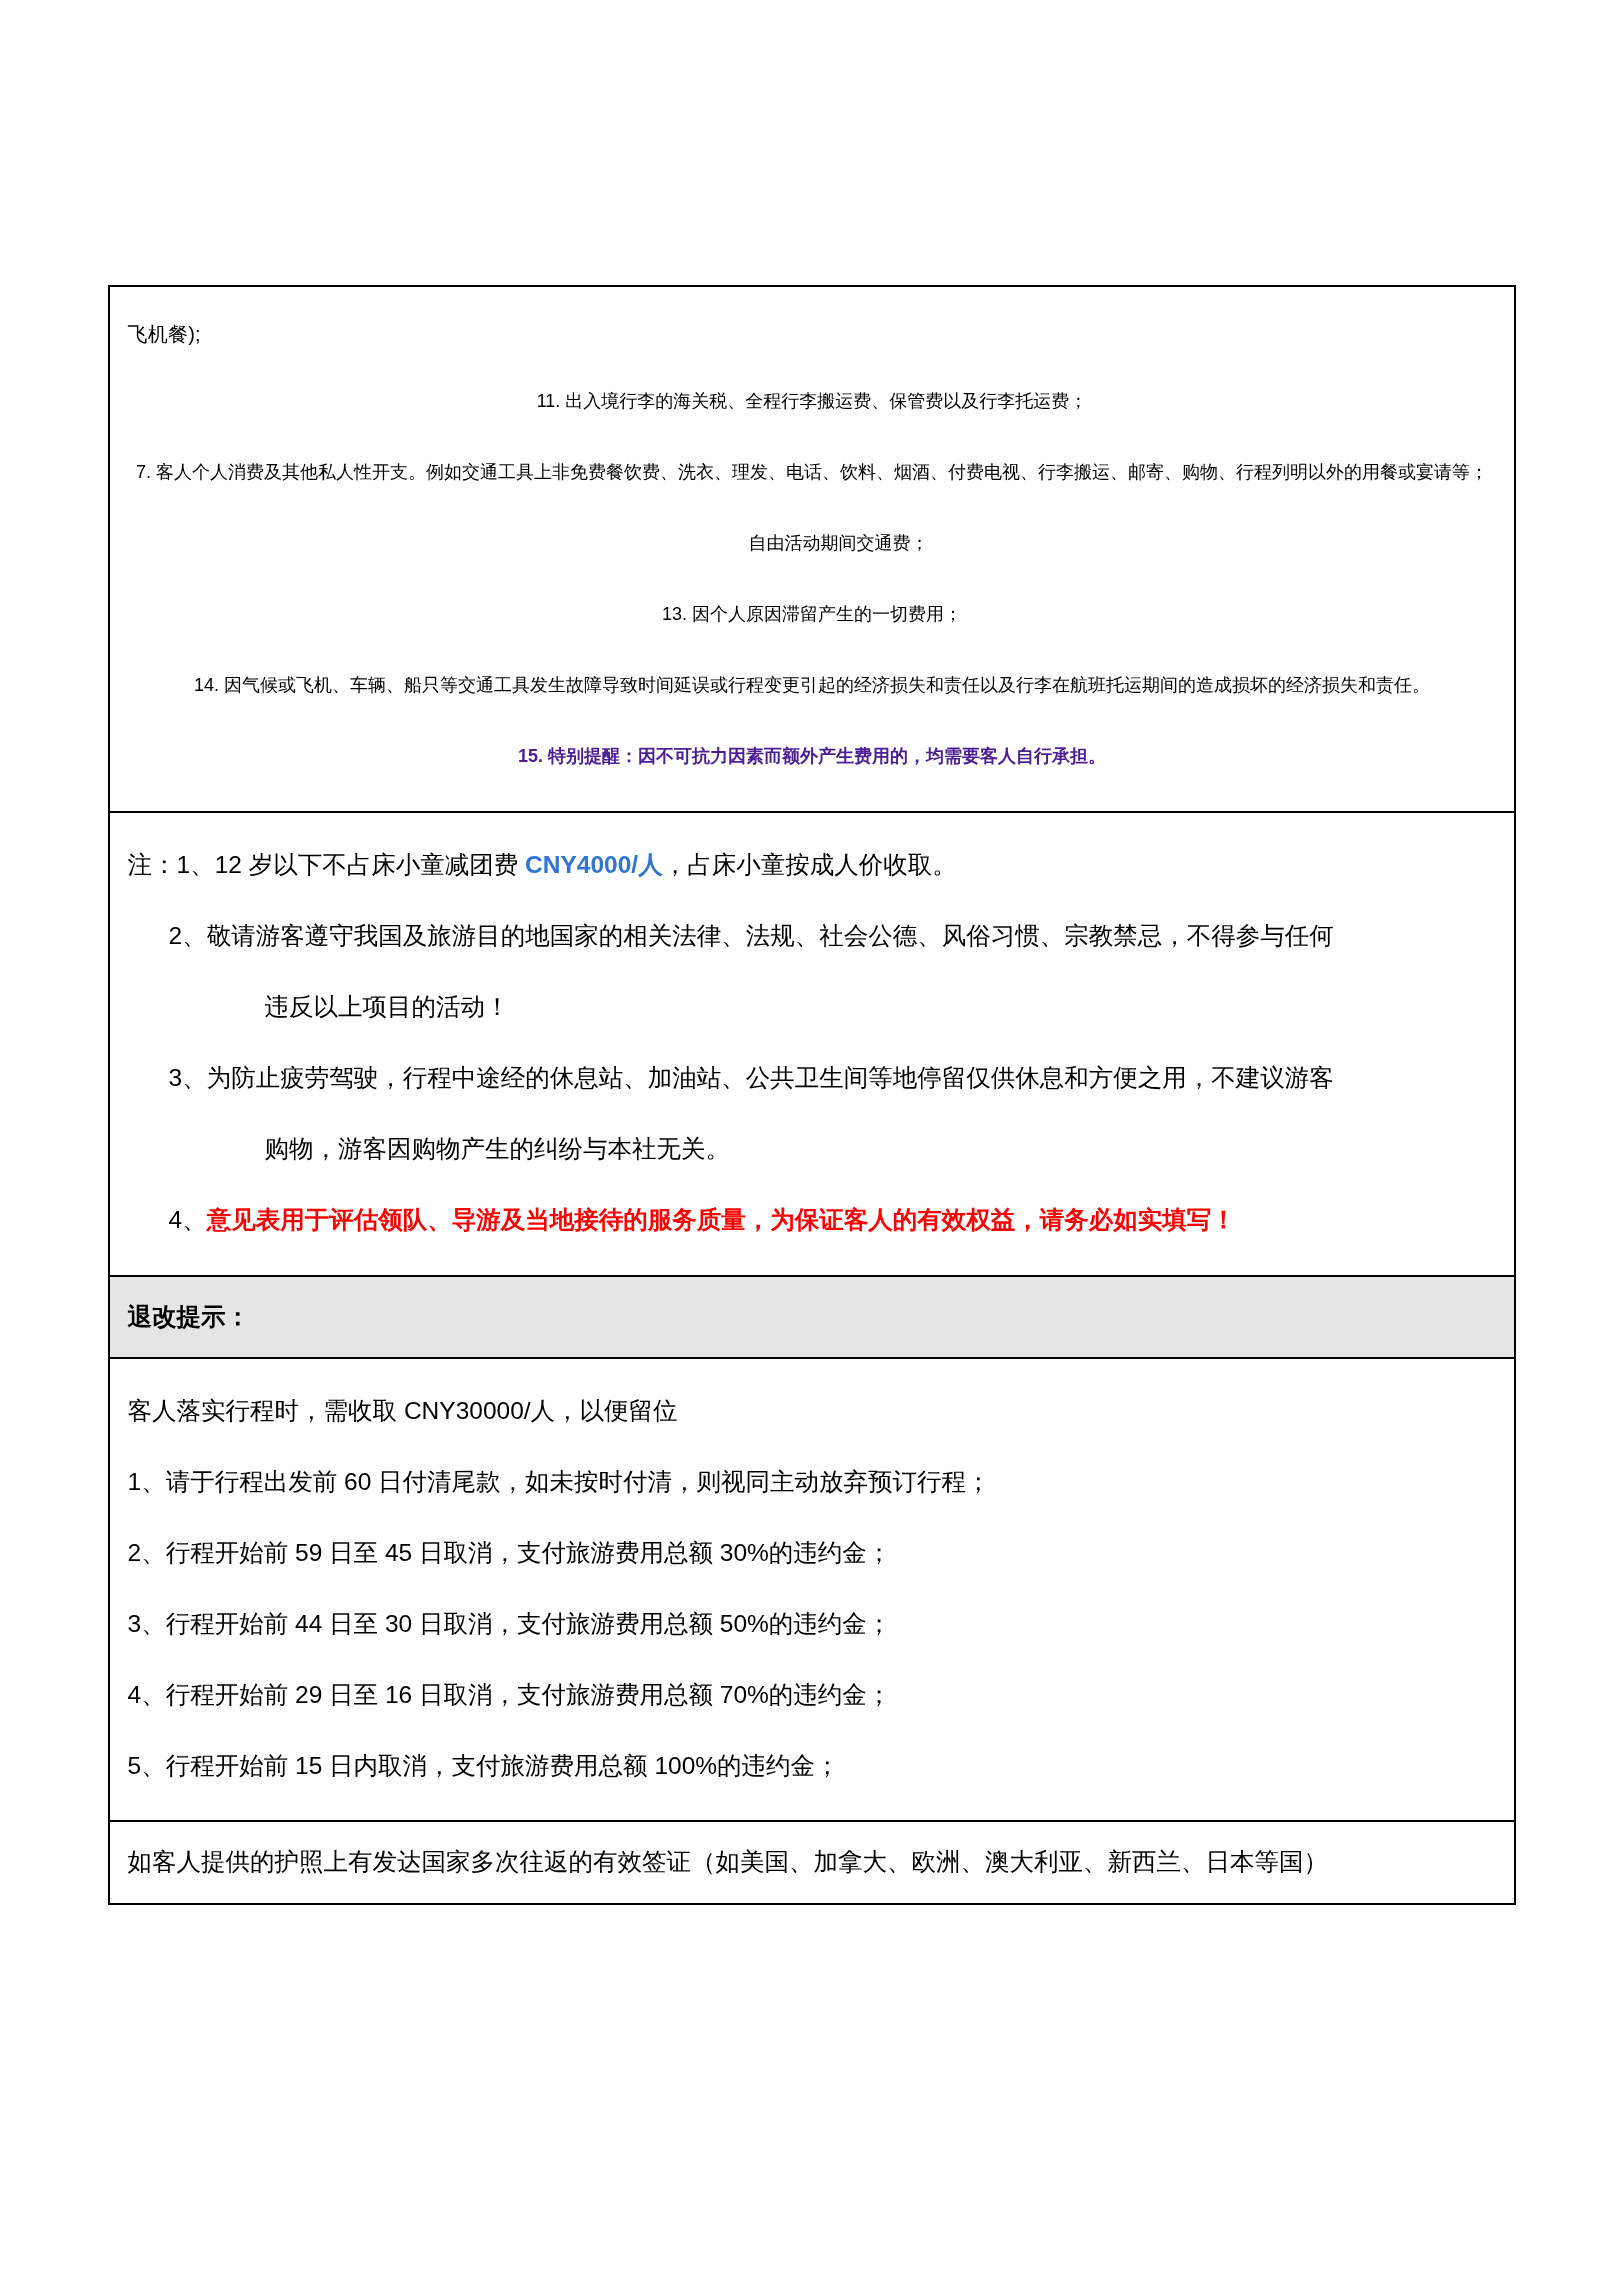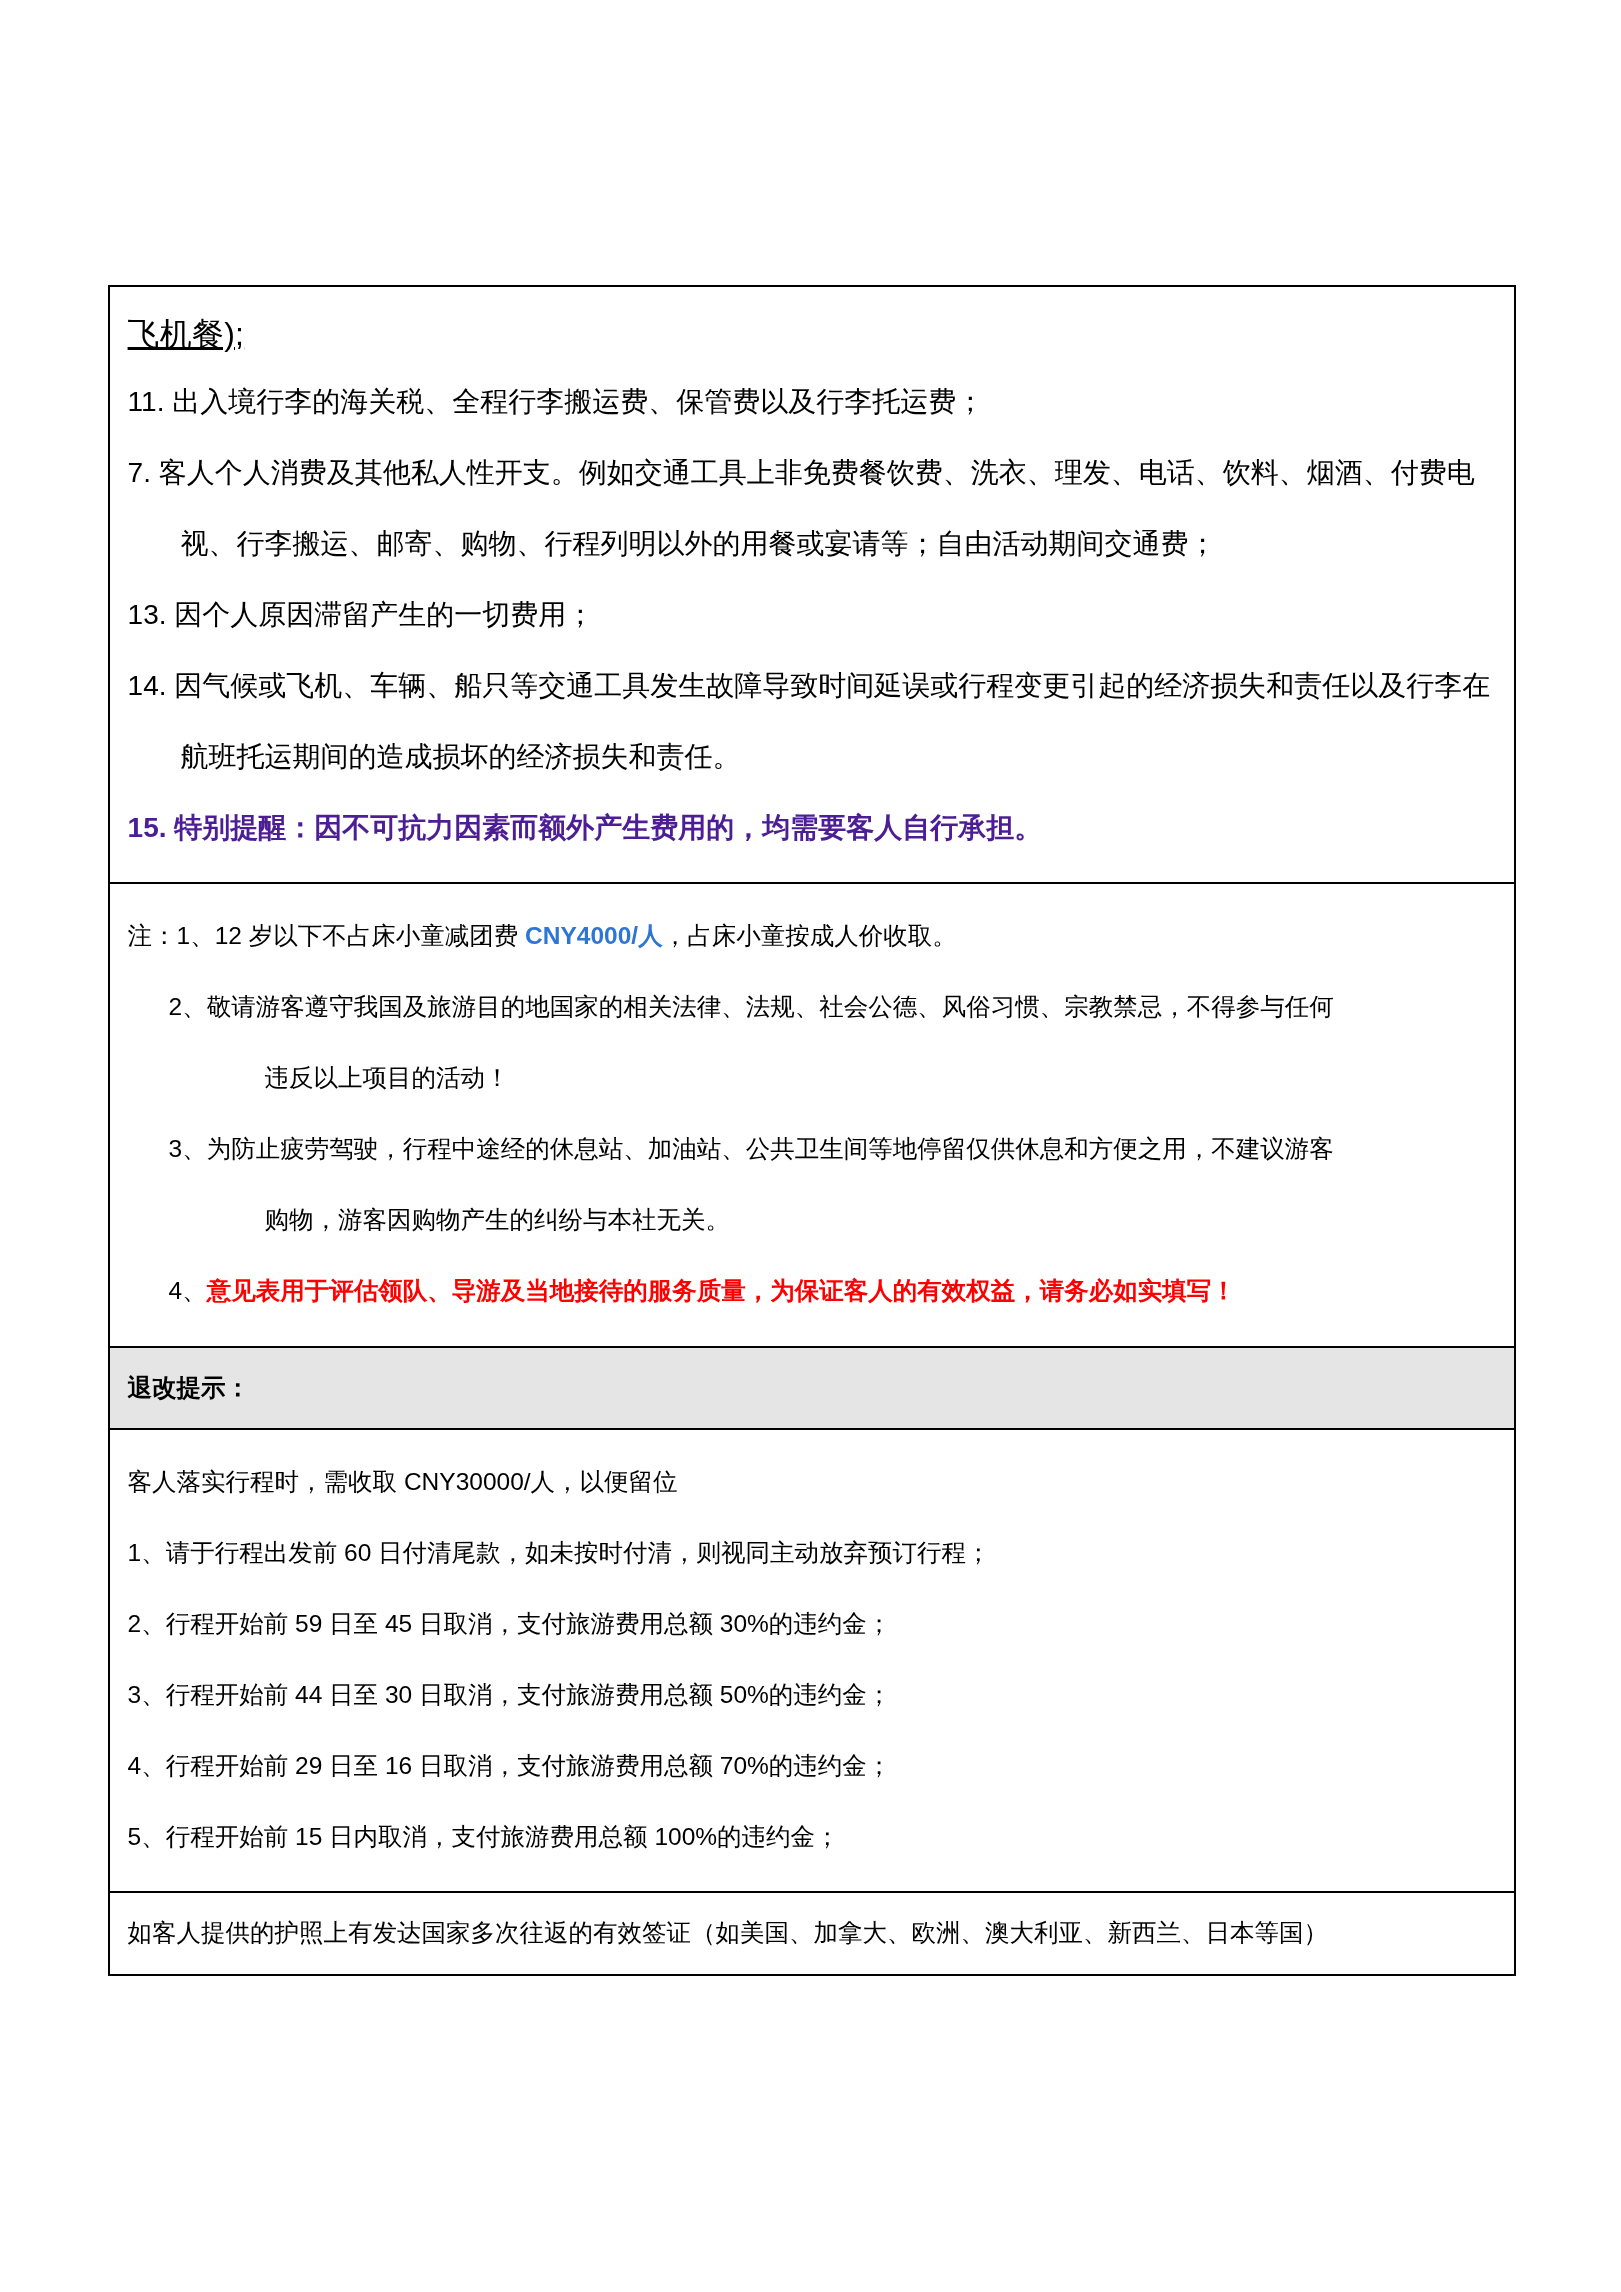--- a/index.html
+++ b/index.html
@@ -33,36 +33,36 @@
   }
   .doc-table td {
     border: 2px solid #000000;
     padding: 0;
     vertical-align: top;
   }
   .cell-body {
     padding: 15.7px 17.6px 19.6px 17.6px;
   }
   .para {
-    font-size: 32px;
+    font-size: 20px;
     line-height: 71px;
     letter-spacing: 0.2px;
     white-space: normal;
     word-break: break-all;
-    text-decoration: underline;
   }
   .para.first {
     line-height: 63px;
   }
   .para-hang {
-    font-size: 28px;
+    font-size: 18px;
     line-height: 71px;
     padding-left: 53px;
     text-indent: -53px;
     word-break: break-all;
+    text-align: center;
   }
   .note-list {
     font-size: 24.5px;
     line-height: 71px;
   }
   .note-line {
     padding-left: 96px;
     text-indent: -55px;
     word-break: break-all;
   }

